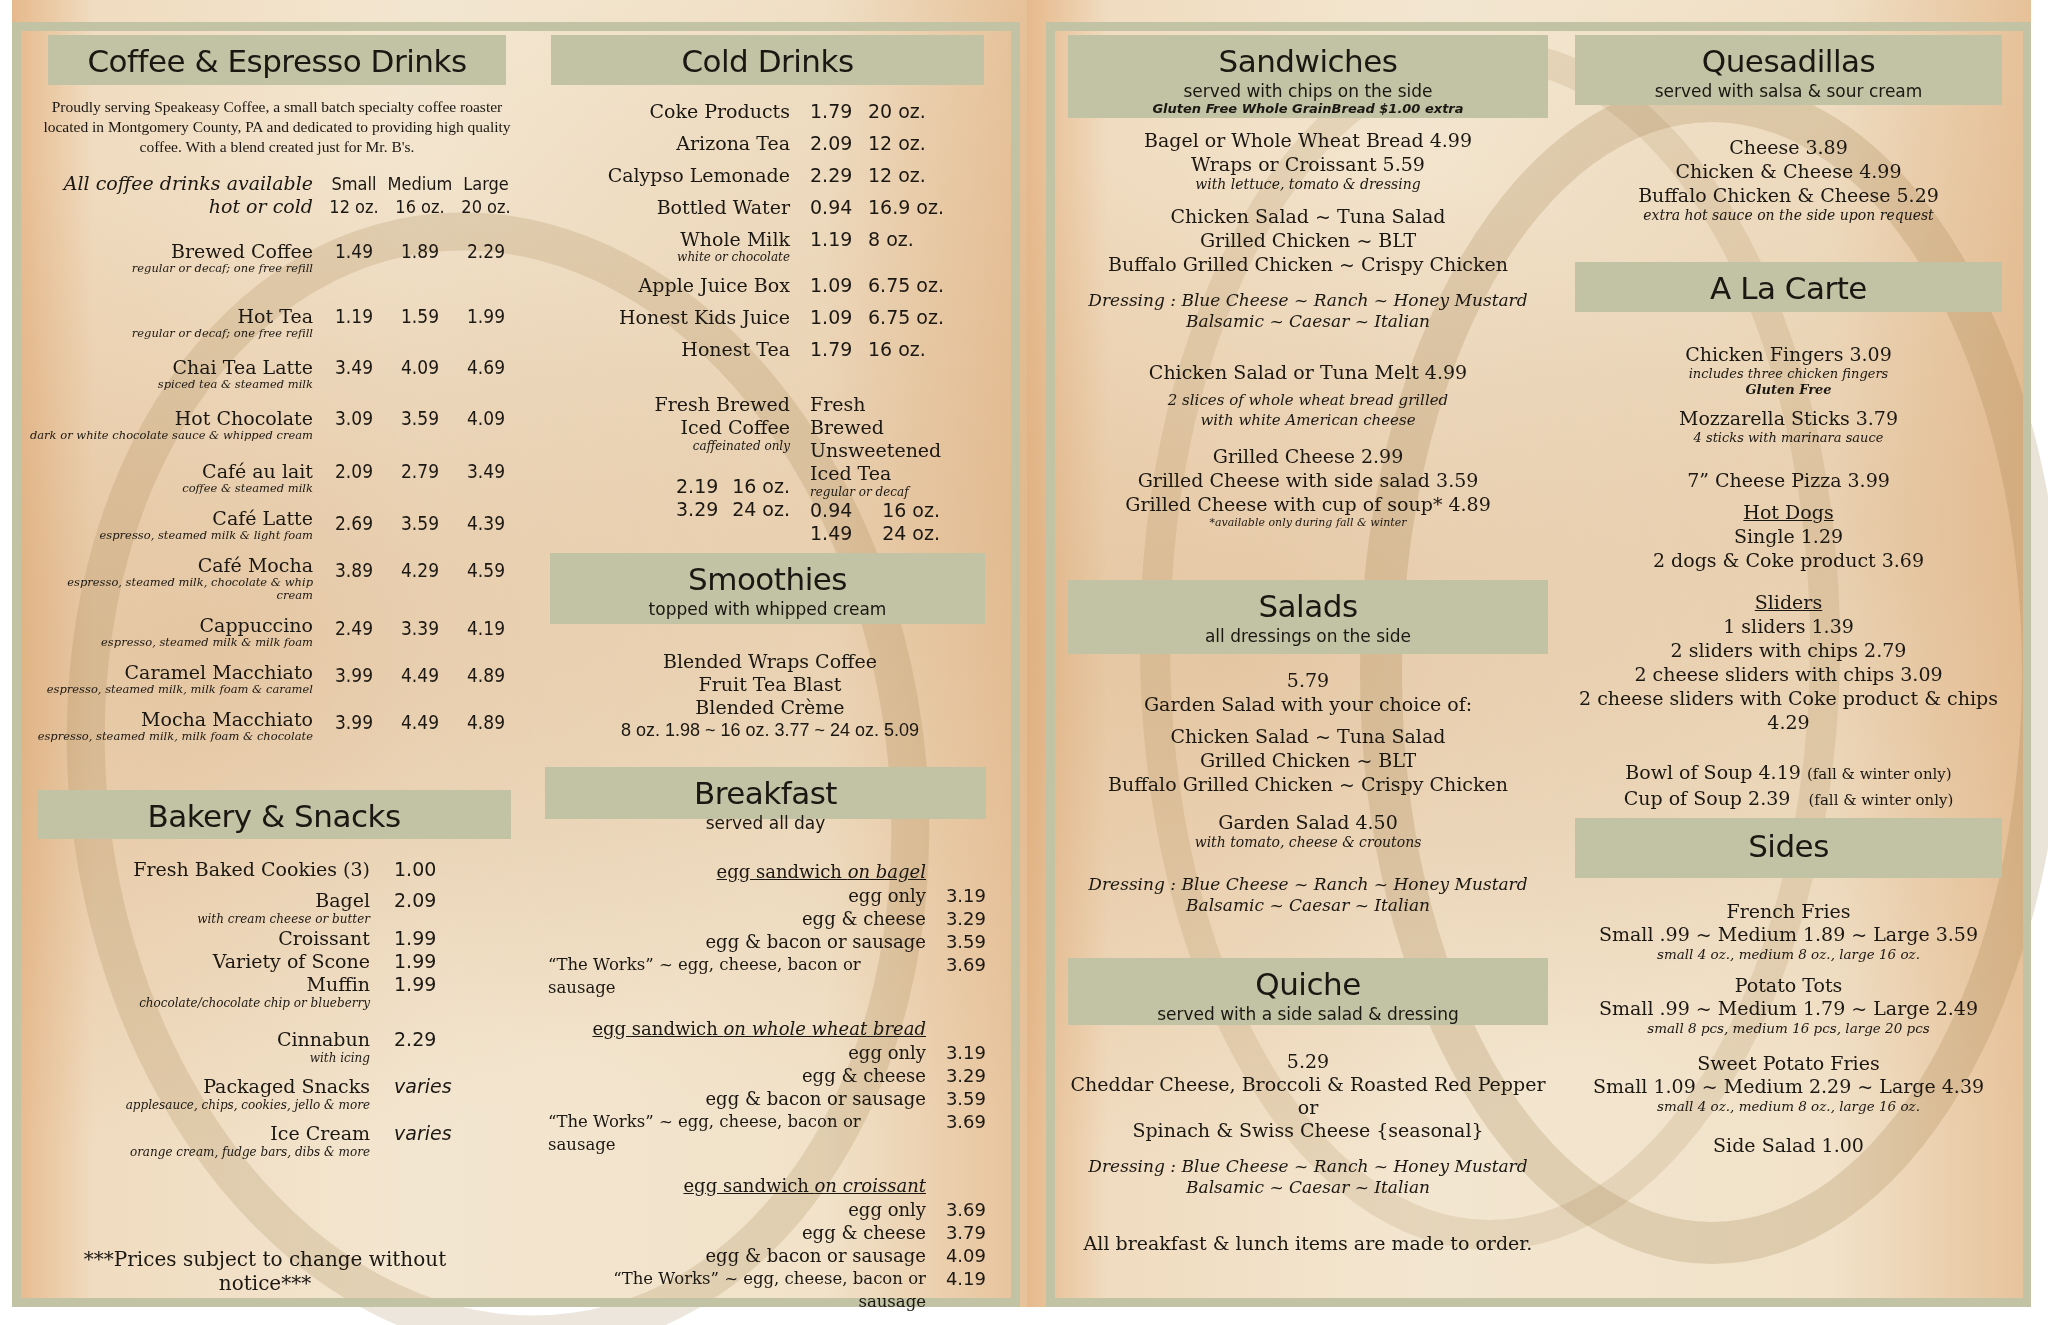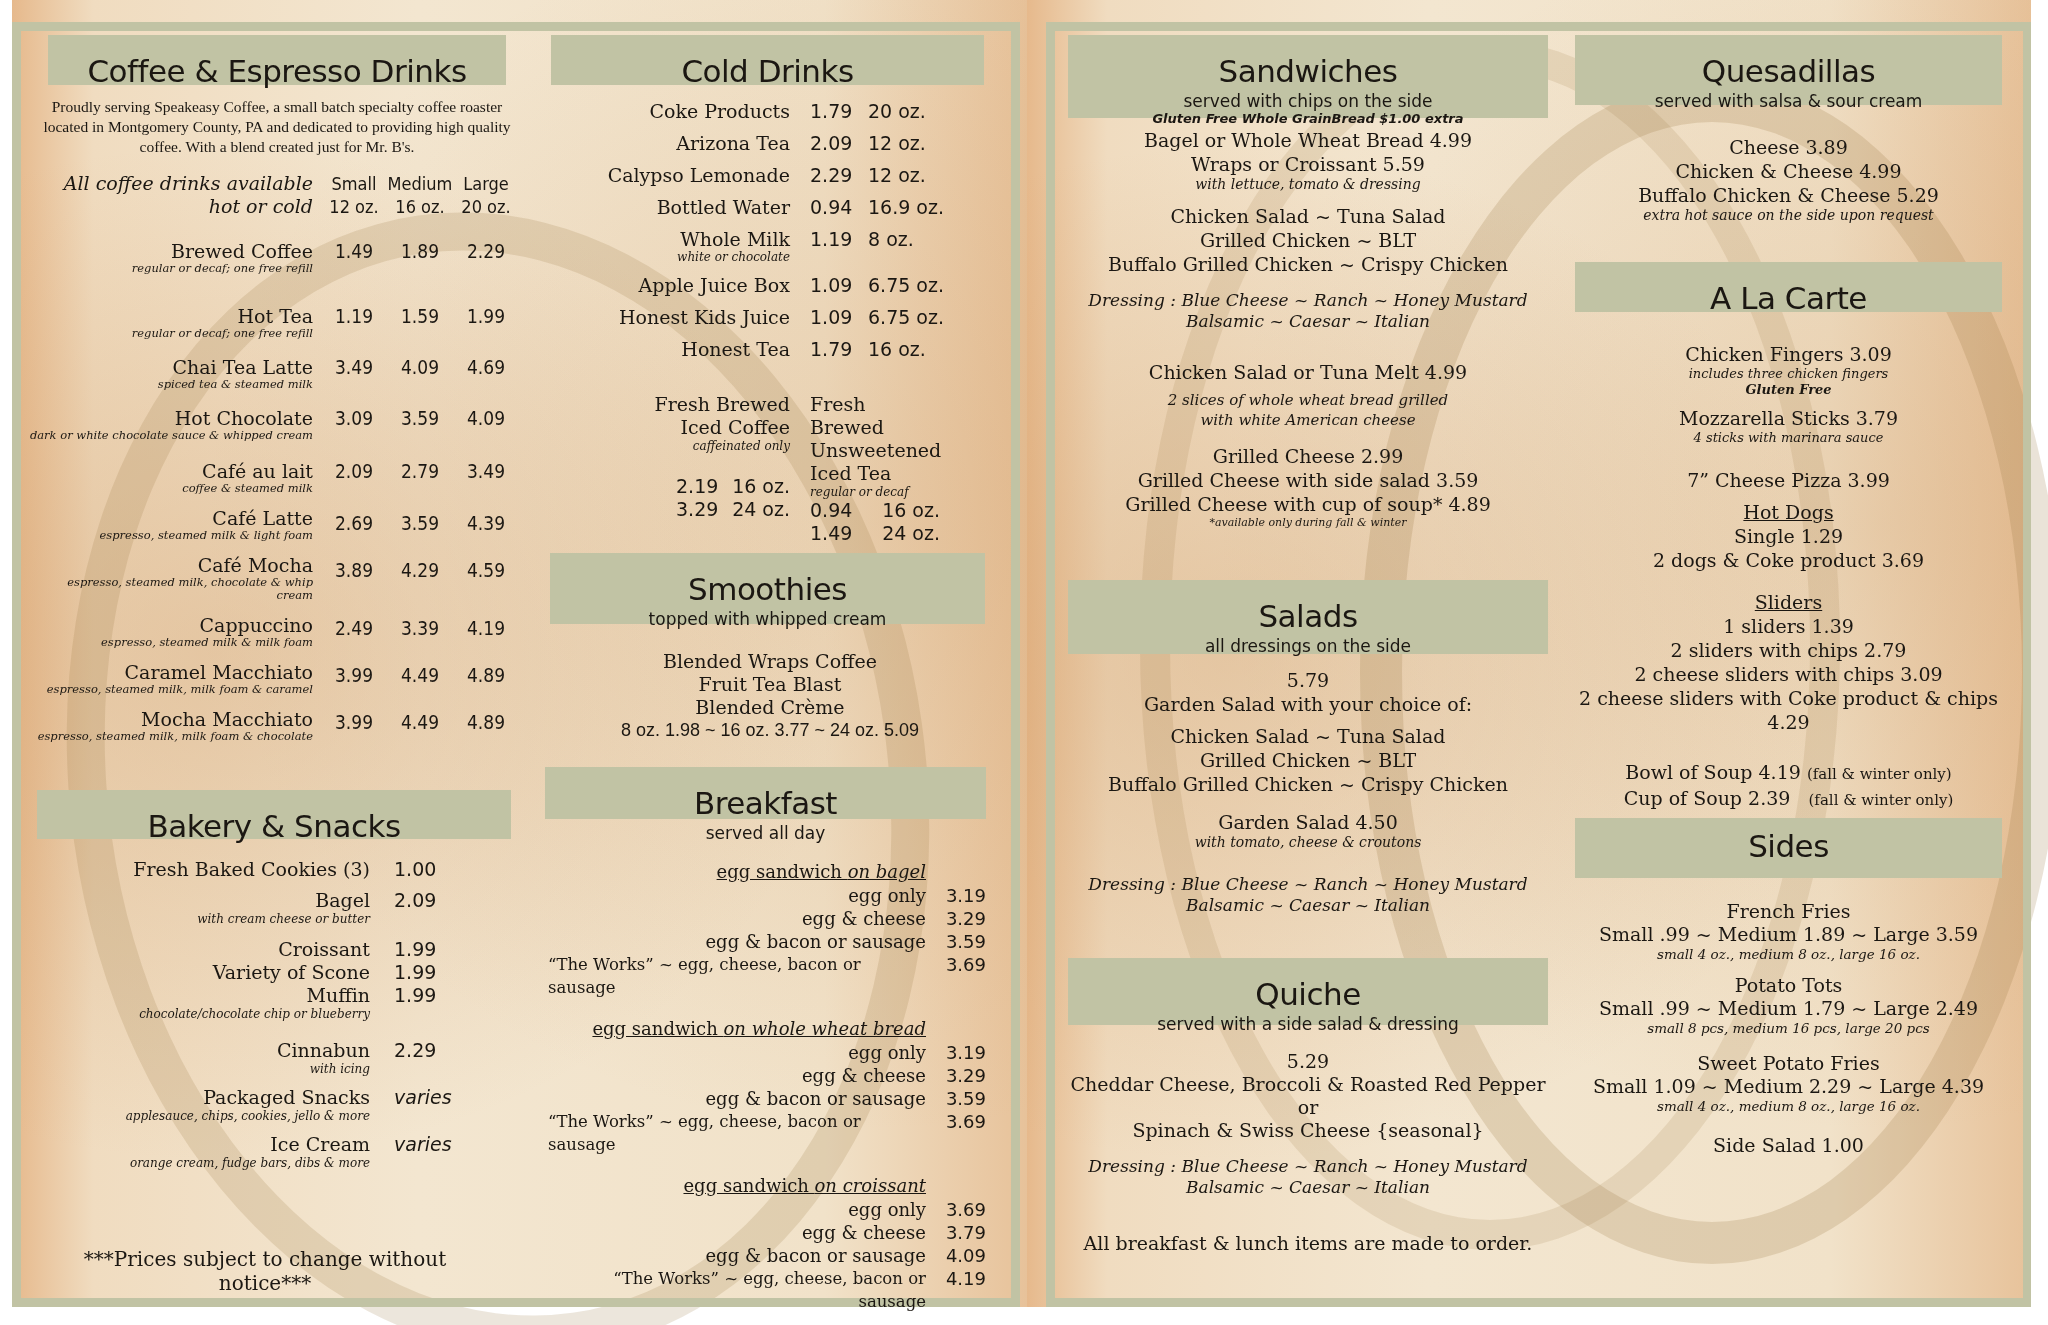--- a/index.html
+++ b/index.html
@@ -31,21 +31,21 @@
     pointer-events:none;
   }
   .ring.r1 { left:70px; top:210px; width:780px; height:1070px; transform:rotate(-8deg); }
   .ring.r2 { left:1360px; top:80px; width:620px; height:1100px; border-width:42px; border-color:rgba(150,115,60,0.2); }
   .ring.r3 { left:1140px; top:40px; width:640px; height:1150px; border-width:30px; border-color:rgba(150,115,60,0.14); }
 
   .hdr {
     position:absolute; background:#c1c3a4; text-align:center;
     font-family:"DejaVu Sans", "Liberation Sans", sans-serif;
   }
-  .hdr .t { font-size:31px; line-height:40px; padding-top:16px; letter-spacing:-0.5px; }
+  .hdr .t { font-size:31px; line-height:40px; padding-top:6px; letter-spacing:-0.5px; }
   .hdr .s { font-size:17px; line-height:20px; }
   .hdr .g { font-size:13px; font-style:italic; font-weight:bold; line-height:16px; }
 
   .block { position:absolute; font-family:"DejaVu Serif", "Liberation Serif", serif; }
   .center { text-align:center; }
   .it { font-style:italic; }
   .sm { font-size:12px; font-style:italic; line-height:14px; }
   .u { text-decoration:underline; }
 
   
@@ -214,21 +214,21 @@
       </div>
       <div class="pr">1.00</div>
     </div>
   <div class="r" style="margin-top:8px;">
       <div class="nm">
         <div>Bagel</div>
         <div class="sm">with cream cheese or butter</div>
       </div>
       <div class="pr">2.09</div>
     </div>
-  <div class="r" style="margin-top:12px;">
+  <div class="r" style="margin-top:1px;">
       <div class="nm">
         <div>Croissant</div>
       </div>
       <div class="pr">1.99</div>
     </div>
   <div class="r">
       <div class="nm">
         <div>Variety of Scone</div>
       </div>
       <div class="pr">1.99</div>

